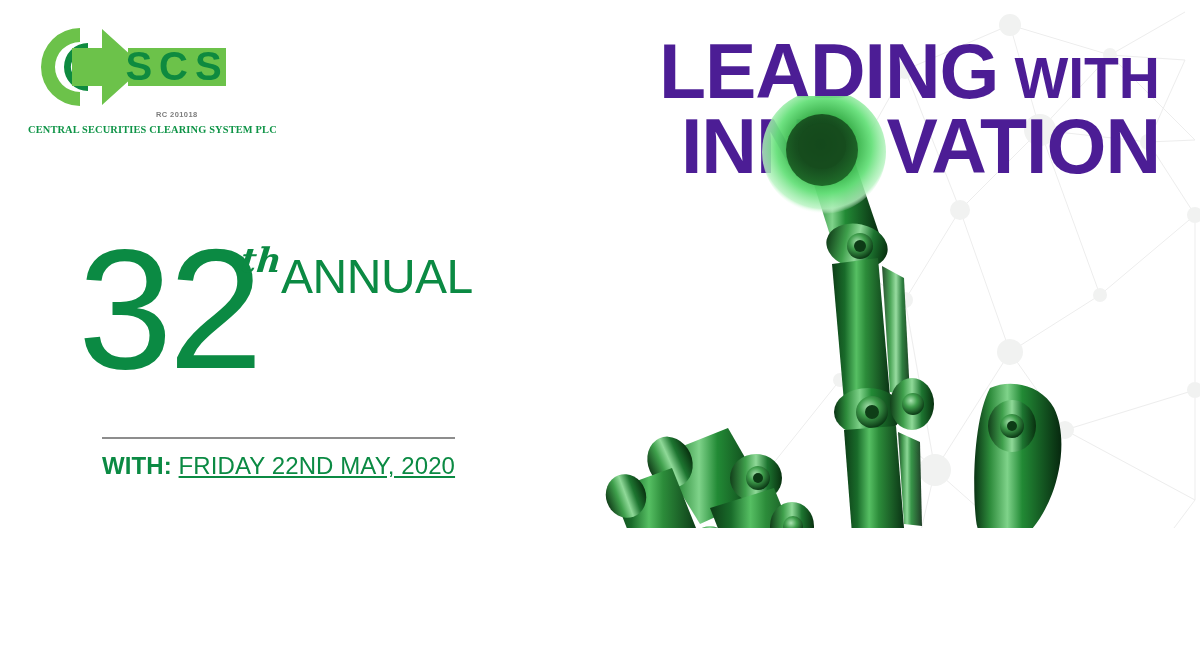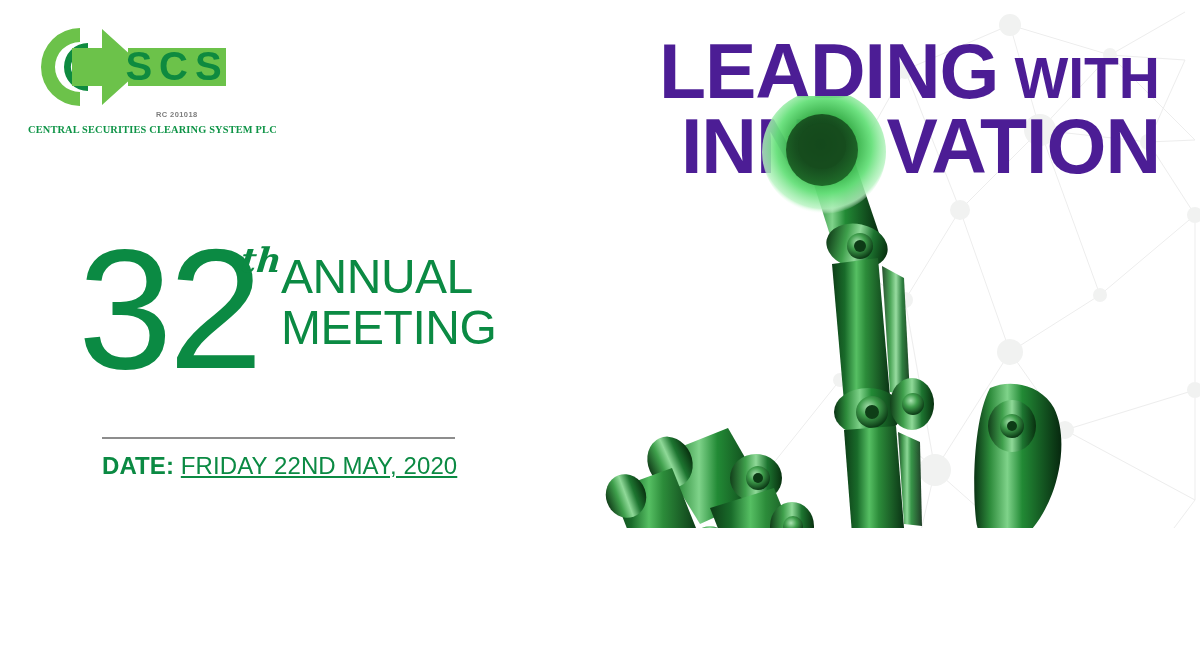--- a/index.html
+++ b/index.html
@@ -381,25 +381,24 @@
   </svg>
 
   <div id="agm">
     <div id="agm-row">
       <div id="num-wrap">
         <span id="num">32</span>
         <span id="num-ord">th</span>
       </div>
       <div id="agm-words">
         <span>ANNUAL</span>
-        <span>MEETING</span>
       </div>
     </div>
   </div>
 
   <div id="divider"></div>
 
   <div id="date-line">
-    <span class="lbl">DATE:</span>
+    <span class="lbl">WITH:</span>
     <span class="val">FRIDAY 22ND MAY, 2020</span>
   </div>
 
 </div>
 
 </body></html>

